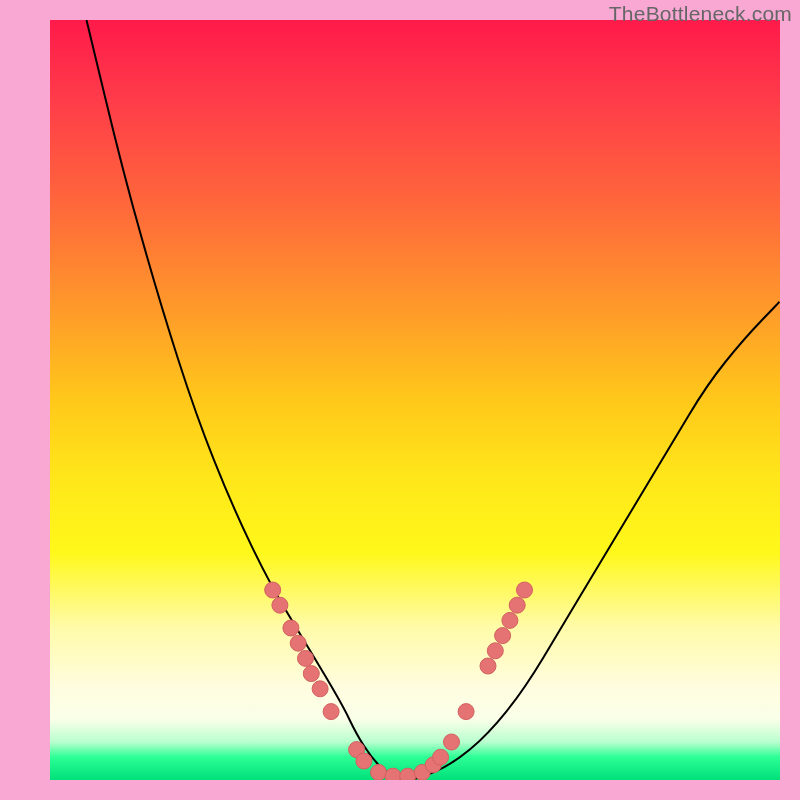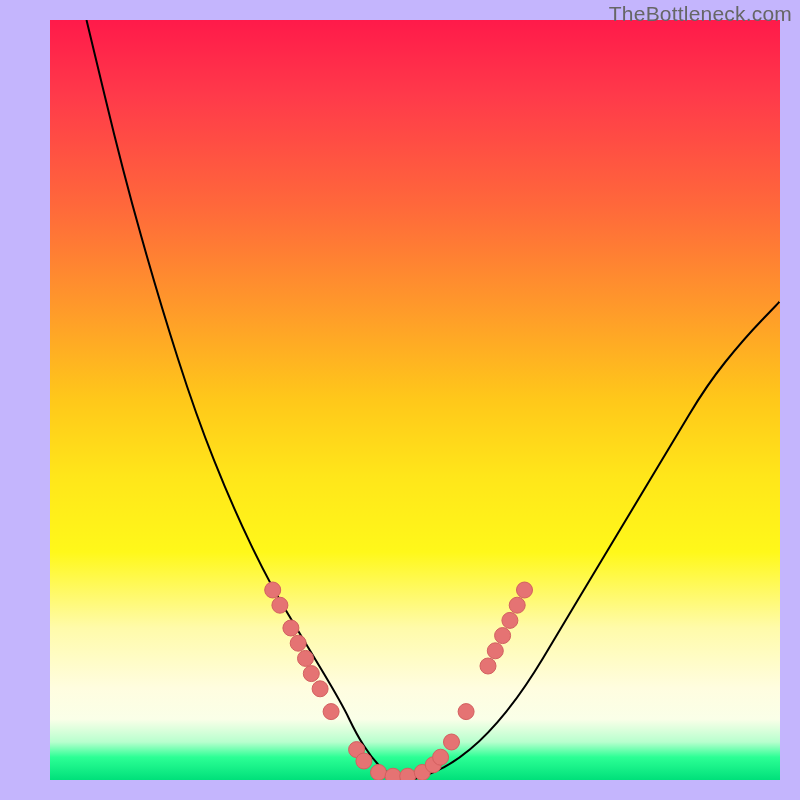--- a/index.html
+++ b/index.html
@@ -8,21 +8,21 @@
     width: 800px;
     height: 800px;
     overflow: hidden;
     background: #000;
     font-family: Arial, Helvetica, sans-serif;
   }
   .frame {
     position: relative;
     width: 800px;
     height: 800px;
-    background: #c4b5fd;
+    background: #f9a8d4;
   }
   .plot-area {
     position: absolute;
     left: 50px;
     top: 20px;
     width: 730px;
     height: 760px;
     background: linear-gradient(to bottom,
       #ff1a4a 0%,
       #ff3a4a 10%,

